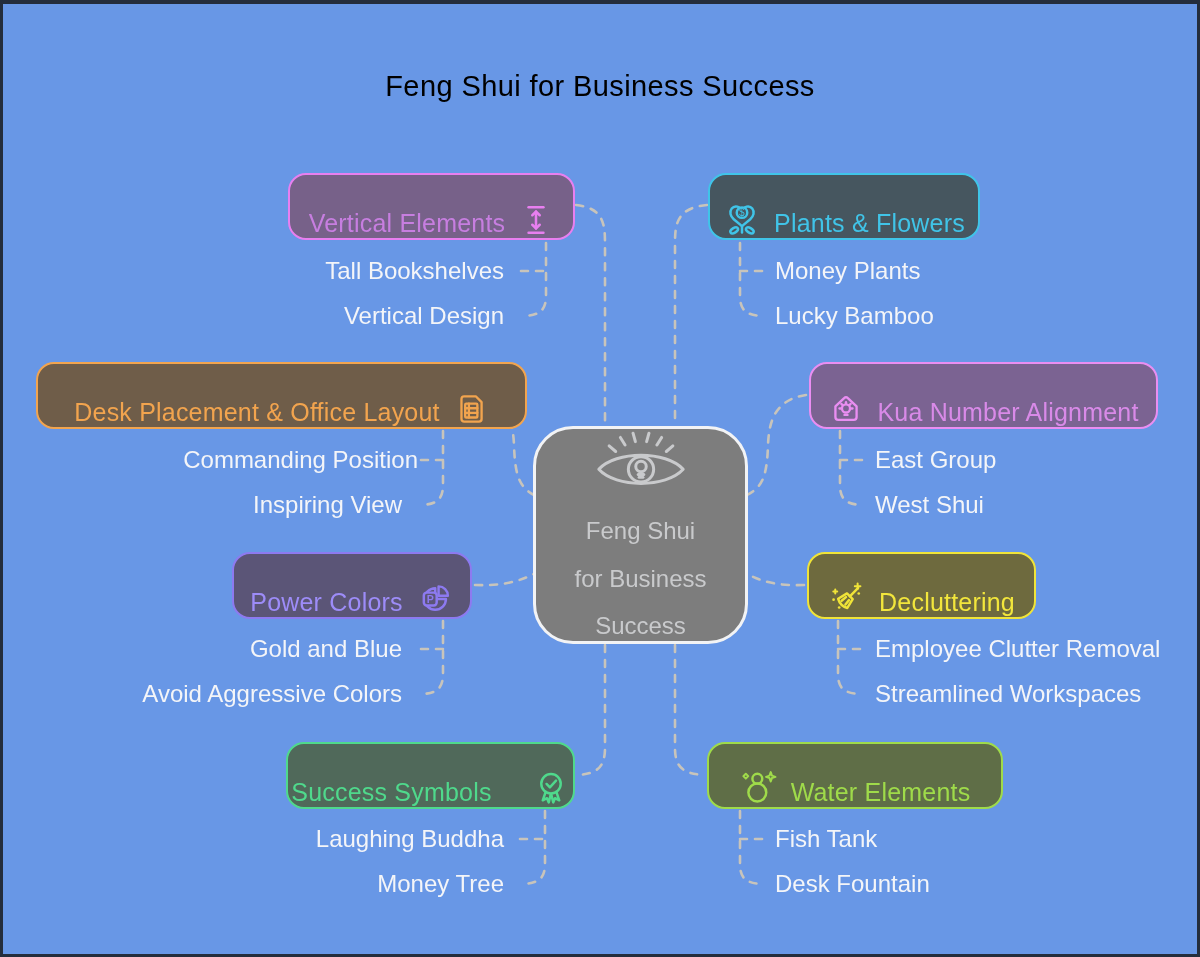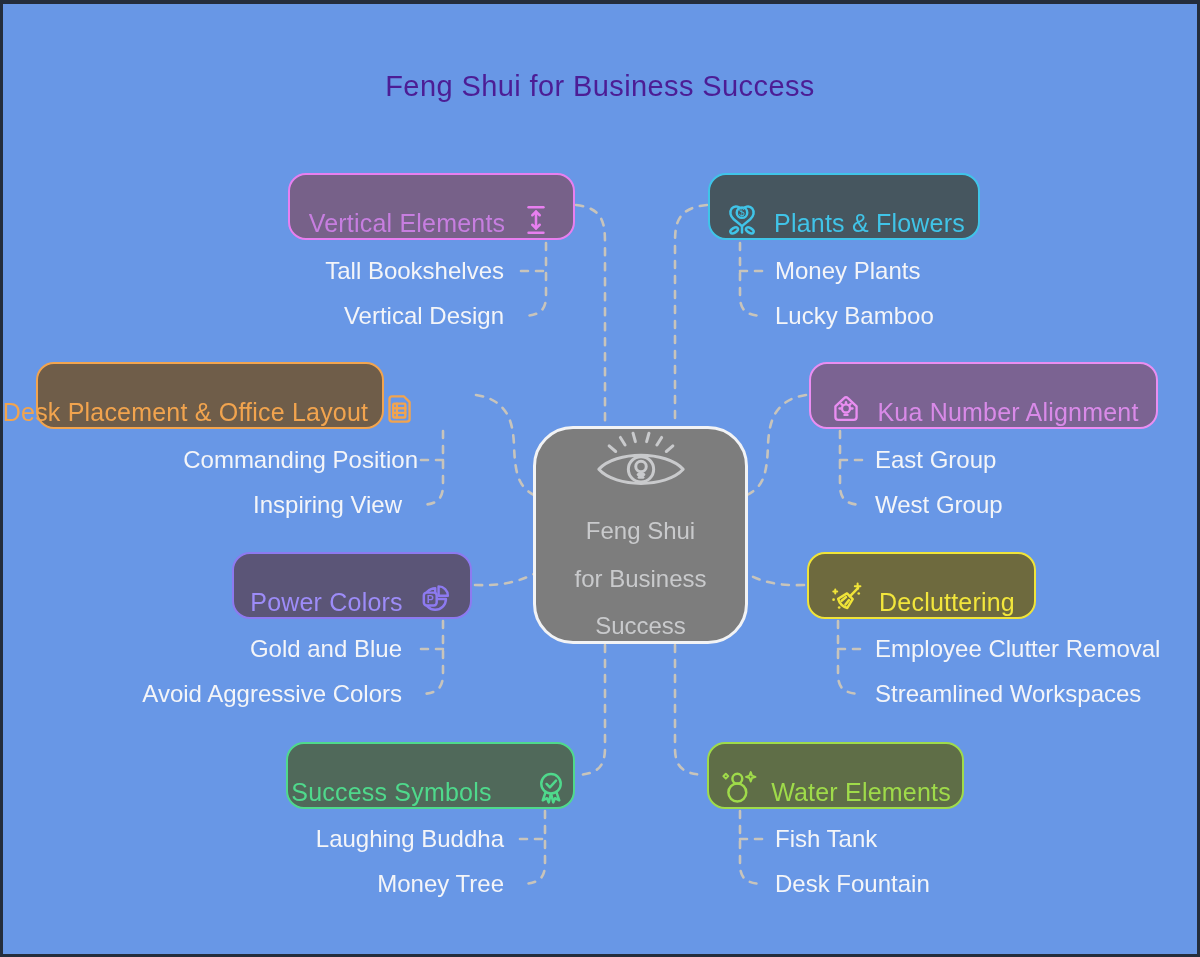--- a/index.html
+++ b/index.html
@@ -5,39 +5,39 @@
   html,body { margin:0; padding:0; background:#111; }
   .frame {
     position:relative; width:1200px; height:957px; box-sizing:border-box;
     background:#6897e6;
     border:3px solid #242d3c; border-top-width:4px;
     font-family:"Liberation Sans", sans-serif;
     overflow:hidden;
   }
   .title {
     position:absolute; left:0; right:0; top:66px;
-    text-align:center; font-size:29px; letter-spacing:.4px; color:#4c1d95;
+    text-align:center; font-size:29px; letter-spacing:.4px; color:#000000;
   }
   svg.links { position:absolute; left:0; top:0; width:1200px; height:957px; }
   .lk { fill:none; stroke:#c8c4bb; stroke-width:2.6; stroke-dasharray:7 8; stroke-linecap:round; }
 
   .bnode {
     position:absolute; height:67px; box-sizing:border-box;
     border:2.5px solid; border-radius:18px;
     display:flex; align-items:flex-end; justify-content:center; gap:13px;
     font-size:25px; letter-spacing:.2px; white-space:nowrap; cursor:pointer;
   }
   .n1 { left:285px; top:169px; width:287px; }
   .n2 { left:705px; top:169px; width:272px; }
-  .n3 { left:33px;  top:358px; width:348px; }
+  .n3 { left:33px;  top:358px; width:491px; }
   .n4 { left:806px; top:358px; width:349px; }
   .n5 { left:229px; top:548px; width:240px; }
   .n6 { left:804px; top:548px; width:229px; }
   .n7 { left:283px; top:738px; width:289px; }
-  .n8 { left:704px; top:738px; width:257px; }
+  .n8 { left:704px; top:738px; width:296px; }
 
   .icon { flex:0 0 auto; }
   .icon * { stroke:currentColor; fill:none; stroke-linecap:round; stroke-linejoin:round; }
   .icon .tfill { fill:currentColor; stroke:none; font-family:"Liberation Sans",sans-serif; }
   .icon .dot  { fill:currentColor; stroke:none; }
   .n2 .fillbg { fill:#46565f; stroke:currentColor; }
   .n5 .fillbg { fill:#5b5577; stroke:currentColor; }
 
   .center-node {
     position:absolute; left:530px; top:422px; width:215px; height:218px; box-sizing:border-box;
@@ -206,21 +206,21 @@
   <div class="child l" style="right:693px; top:252px;">Tall Bookshelves</div>
   <div class="child l" style="right:693px; top:297px;">Vertical Design</div>
 
   <div class="child r" style="left:772px; top:252px;">Money Plants</div>
   <div class="child r" style="left:772px; top:297px;">Lucky Bamboo</div>
 
   <div class="child l" style="right:779px; top:441px;">Commanding Position</div>
   <div class="child l" style="right:795px; top:486px;">Inspiring View</div>
 
   <div class="child r" style="left:872px; top:441px;">East Group</div>
-  <div class="child r" style="left:872px; top:486px;">West Group</div>
+  <div class="child r" style="left:872px; top:486px;">West Shui</div>
 
   <div class="child l" style="right:795px; top:630px;">Gold and Blue</div>
   <div class="child l" style="right:795px; top:675px;">Avoid Aggressive Colors</div>
 
   <div class="child r" style="left:872px; top:630px;">Employee Clutter Removal</div>
   <div class="child r" style="left:872px; top:675px;">Streamlined Workspaces</div>
 
   <div class="child l" style="right:693px; top:820px;">Laughing Buddha</div>
   <div class="child l" style="right:693px; top:865px;">Money Tree</div>
 

